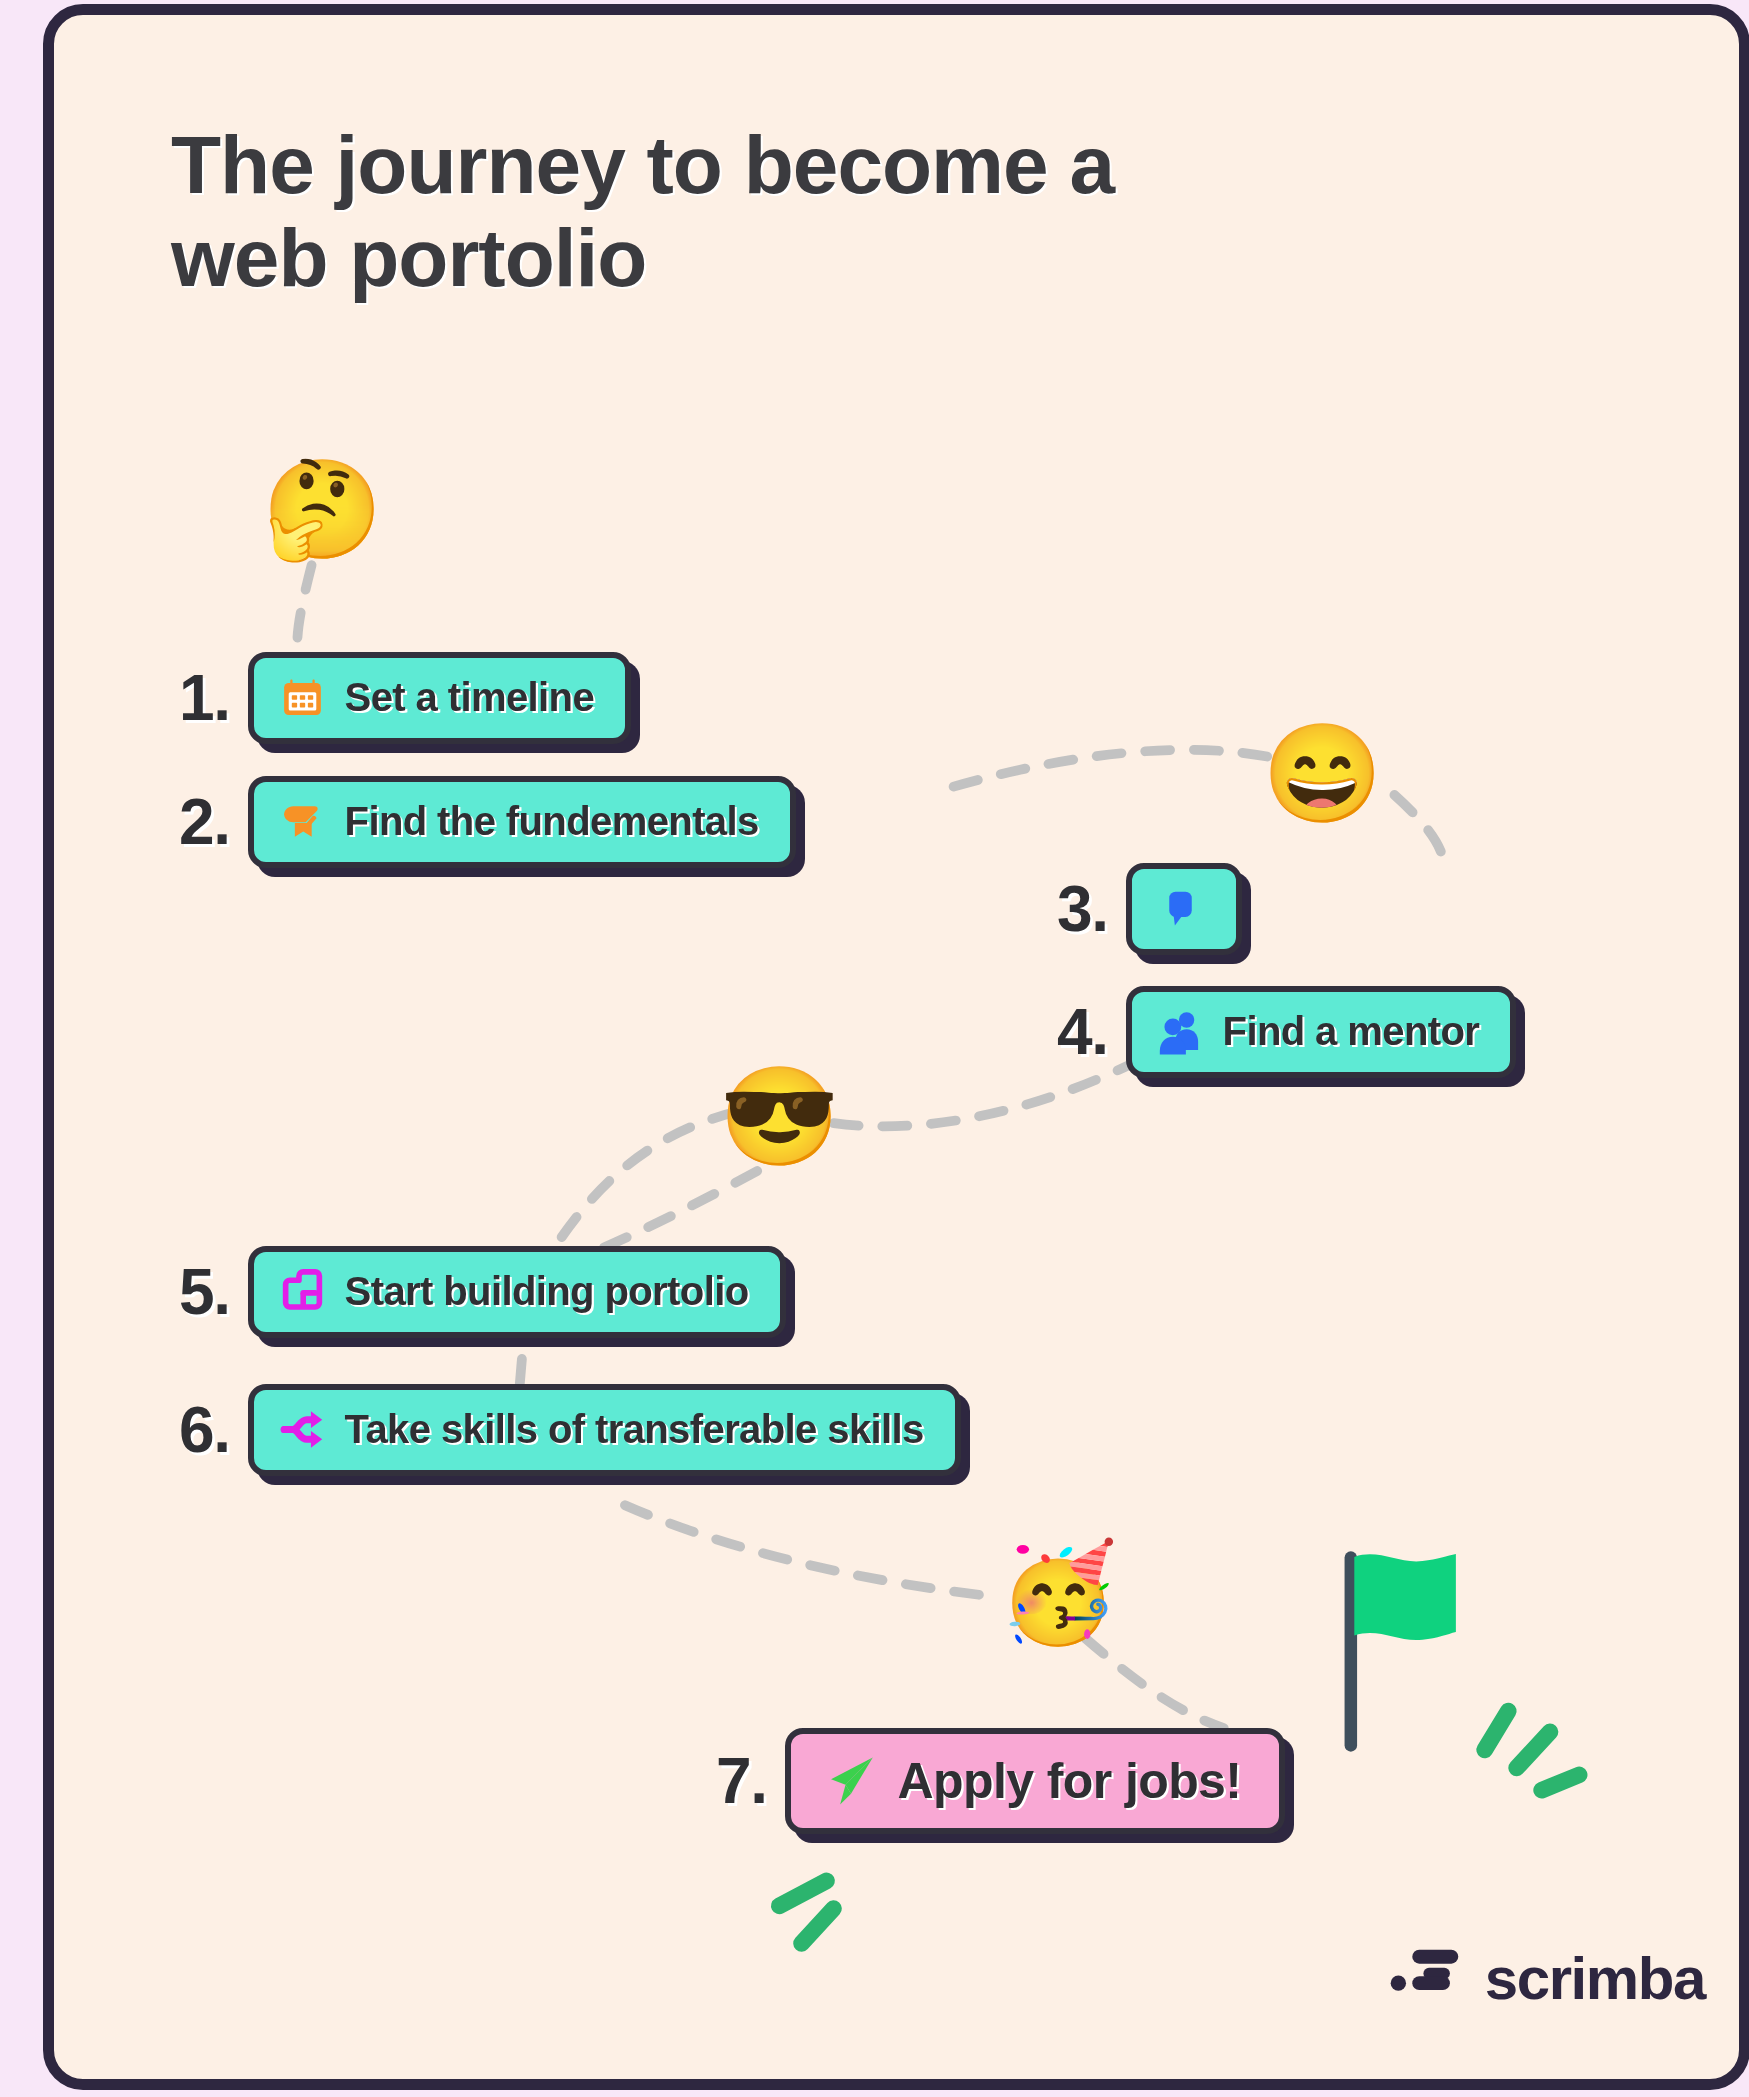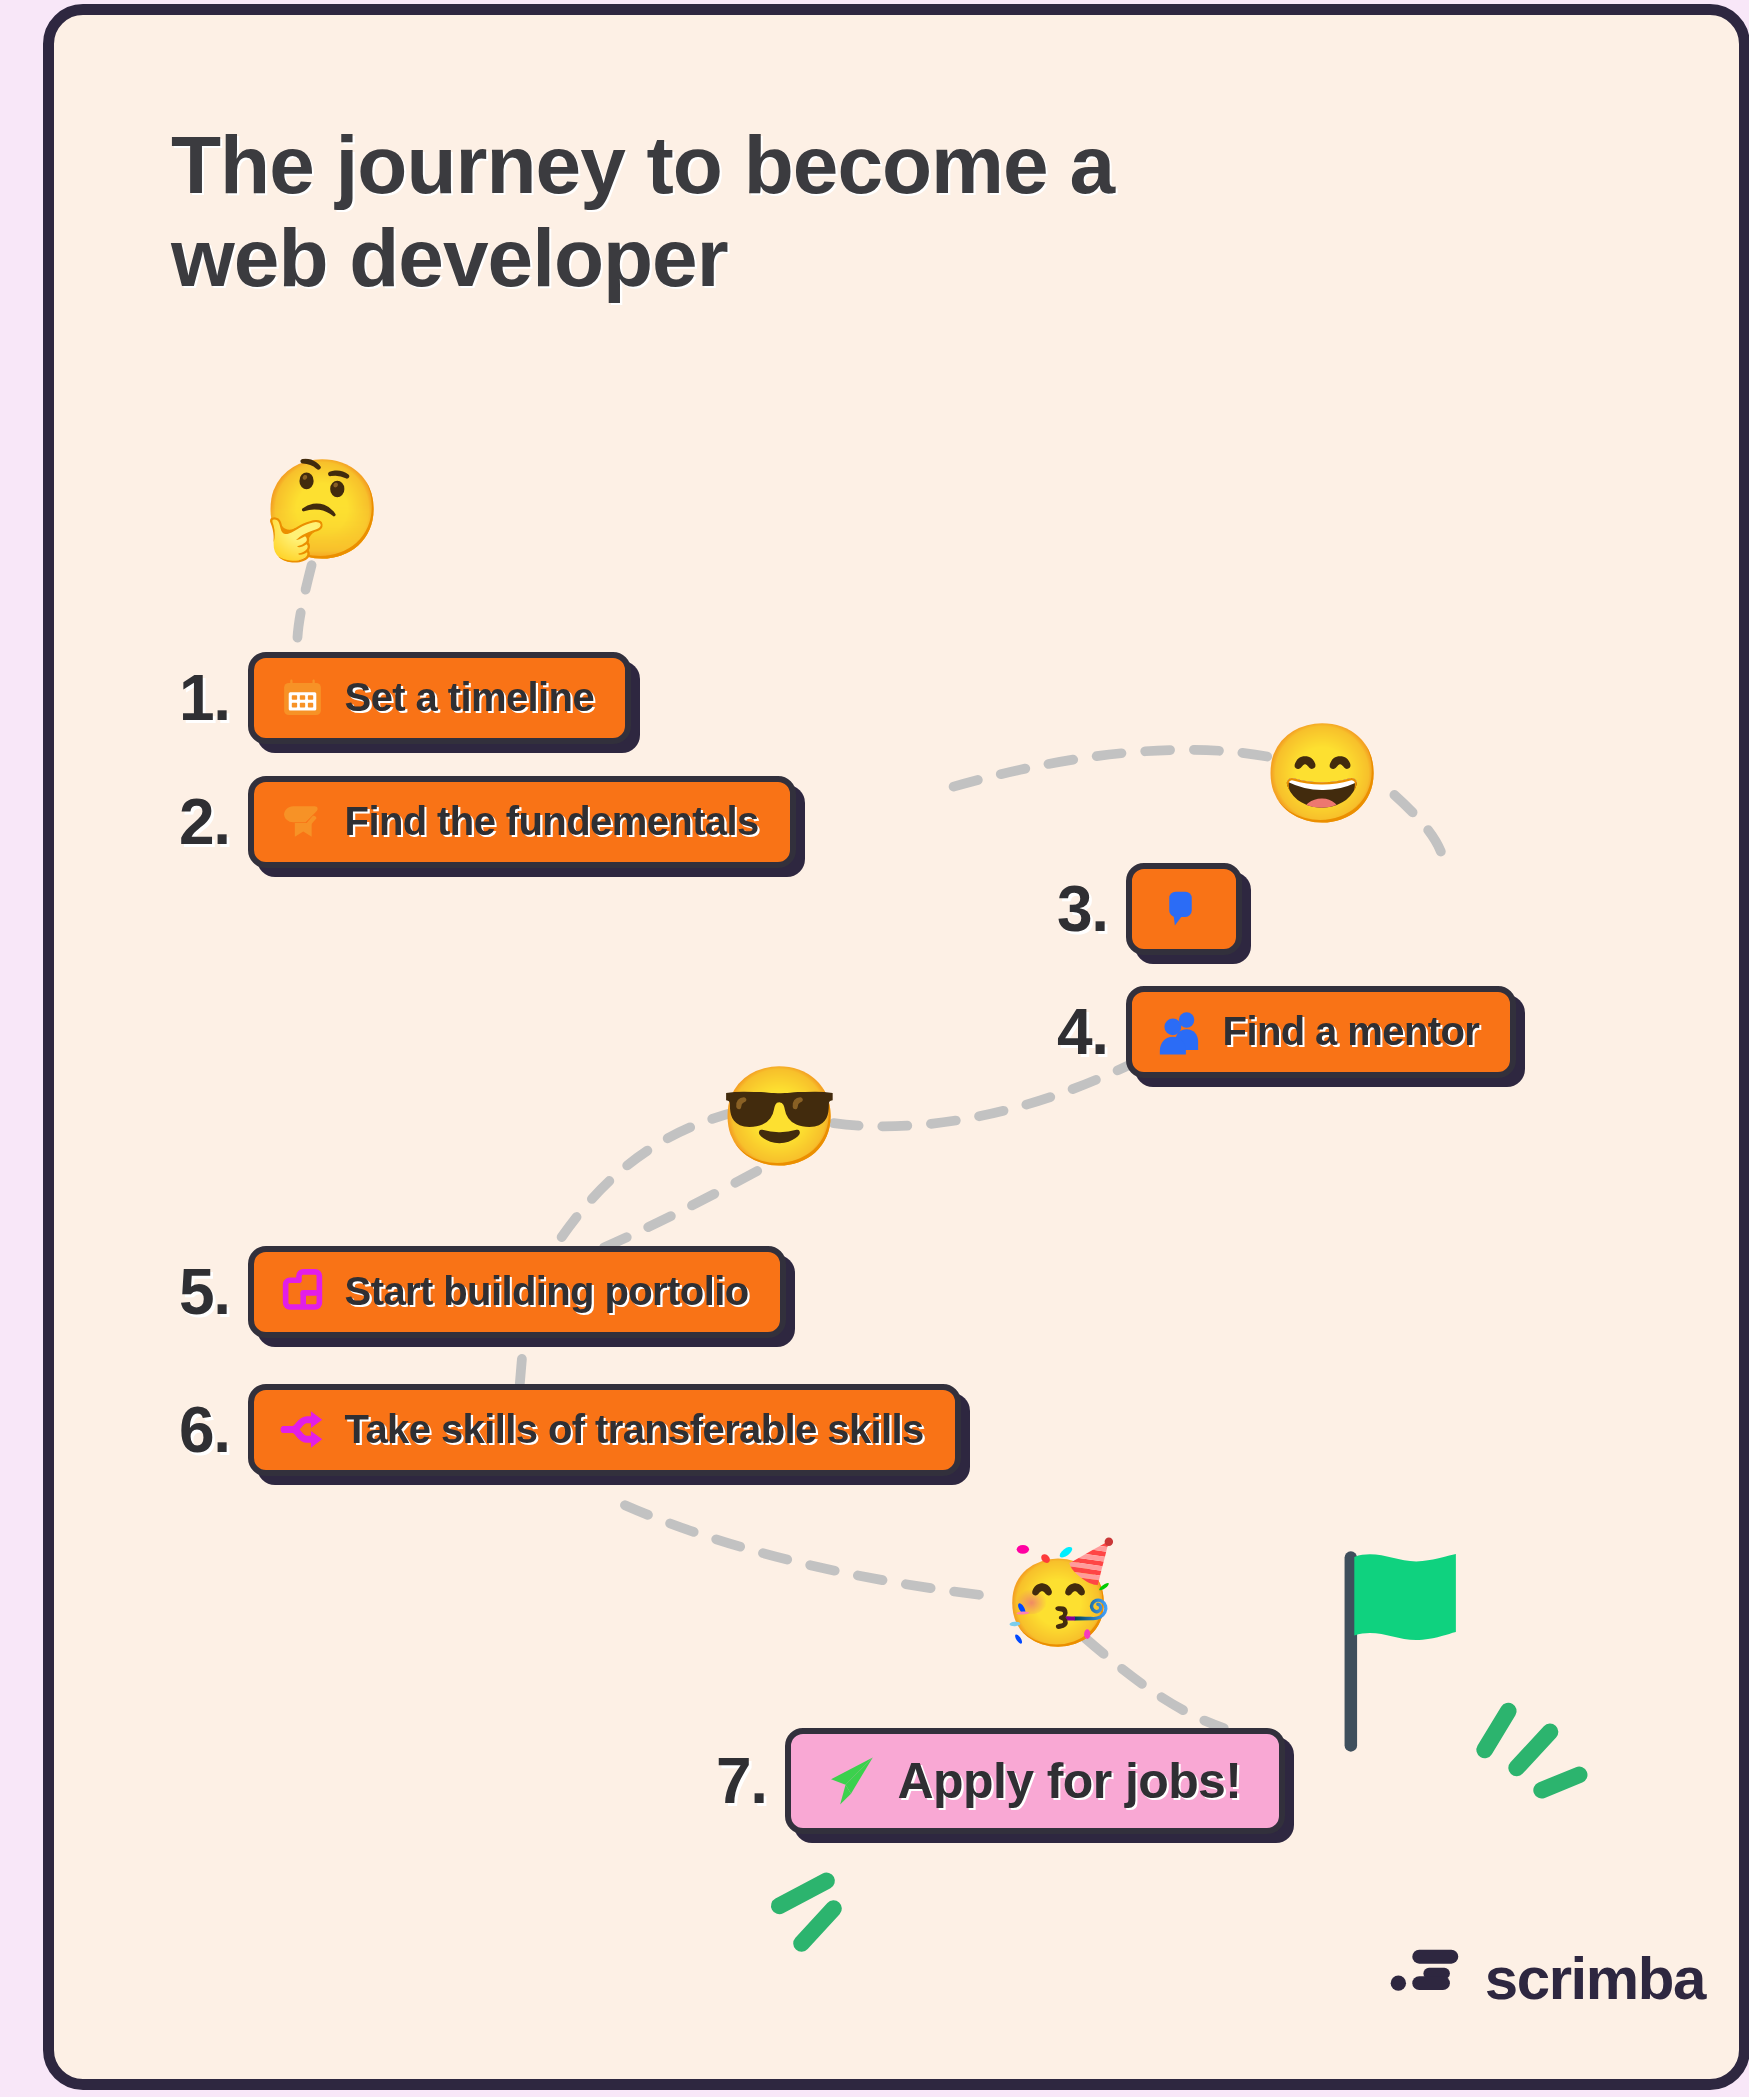--- a/index.html
+++ b/index.html
@@ -60,21 +60,21 @@
     font-weight: 800;
     color: #2f2f33;
     text-shadow: 2.8px 2.8px 0 #ffffff;
     line-height: 1;
     letter-spacing: -1.4px;
   }
   .step-card {
     display: flex;
     align-items: center;
     gap: 18px;
-    background: #f97316;
+    background: #5eead4;
     border: 6.3px solid #32303c;
     border-radius: 18px;
     padding: 15.3px 31px 15.3px 24px;
     box-shadow: 9px 9px 0 0 #2e2740;
   }
   .step-card.final {
     background: #f9a8d4;
     padding: 18px 38px 18px 31px;
   }
   .step-label {
@@ -164,21 +164,21 @@
       <path d="M 672 1930 C 668 1975 666 2005 664 2035"></path>
 
       <path d="M 820 2140 C 980 2210 1170 2250 1340 2270"></path>
 
       <path d="M 1480 2330 C 1560 2400 1620 2440 1680 2460"></path>
     </g>
   </svg>
 
   <h1 id="page-title">
     <span>The journey to become a</span><br>
-    <span>web developer</span>
+    <span>web portolio</span>
   </h1>
 
   <span class="emoji-marker" id="emoji-thinking">🤔</span>
   <span class="emoji-marker" id="emoji-grinning">😄</span>
   <span class="emoji-marker" id="emoji-cool">😎</span>
   <span class="emoji-marker" id="emoji-party">🥳</span>
 
   <div class="step-row" id="step-row-1">
     <span class="step-number">1.</span>
     <div class="step-card">

